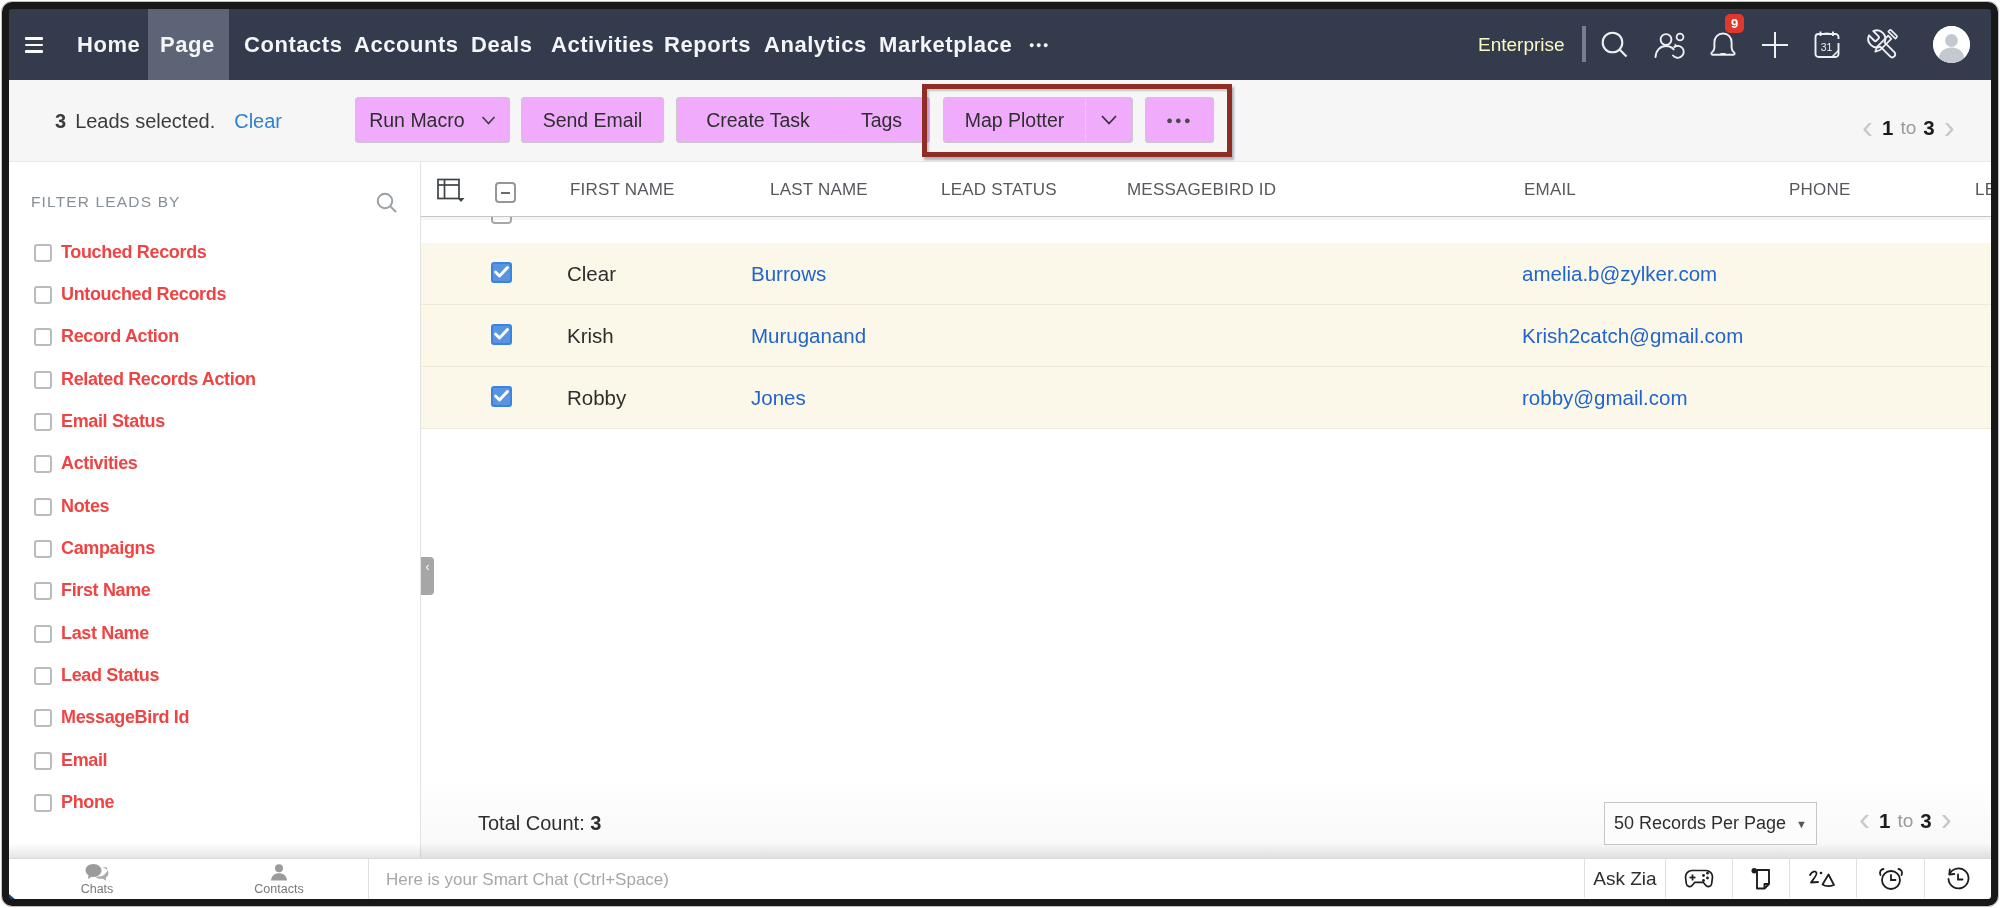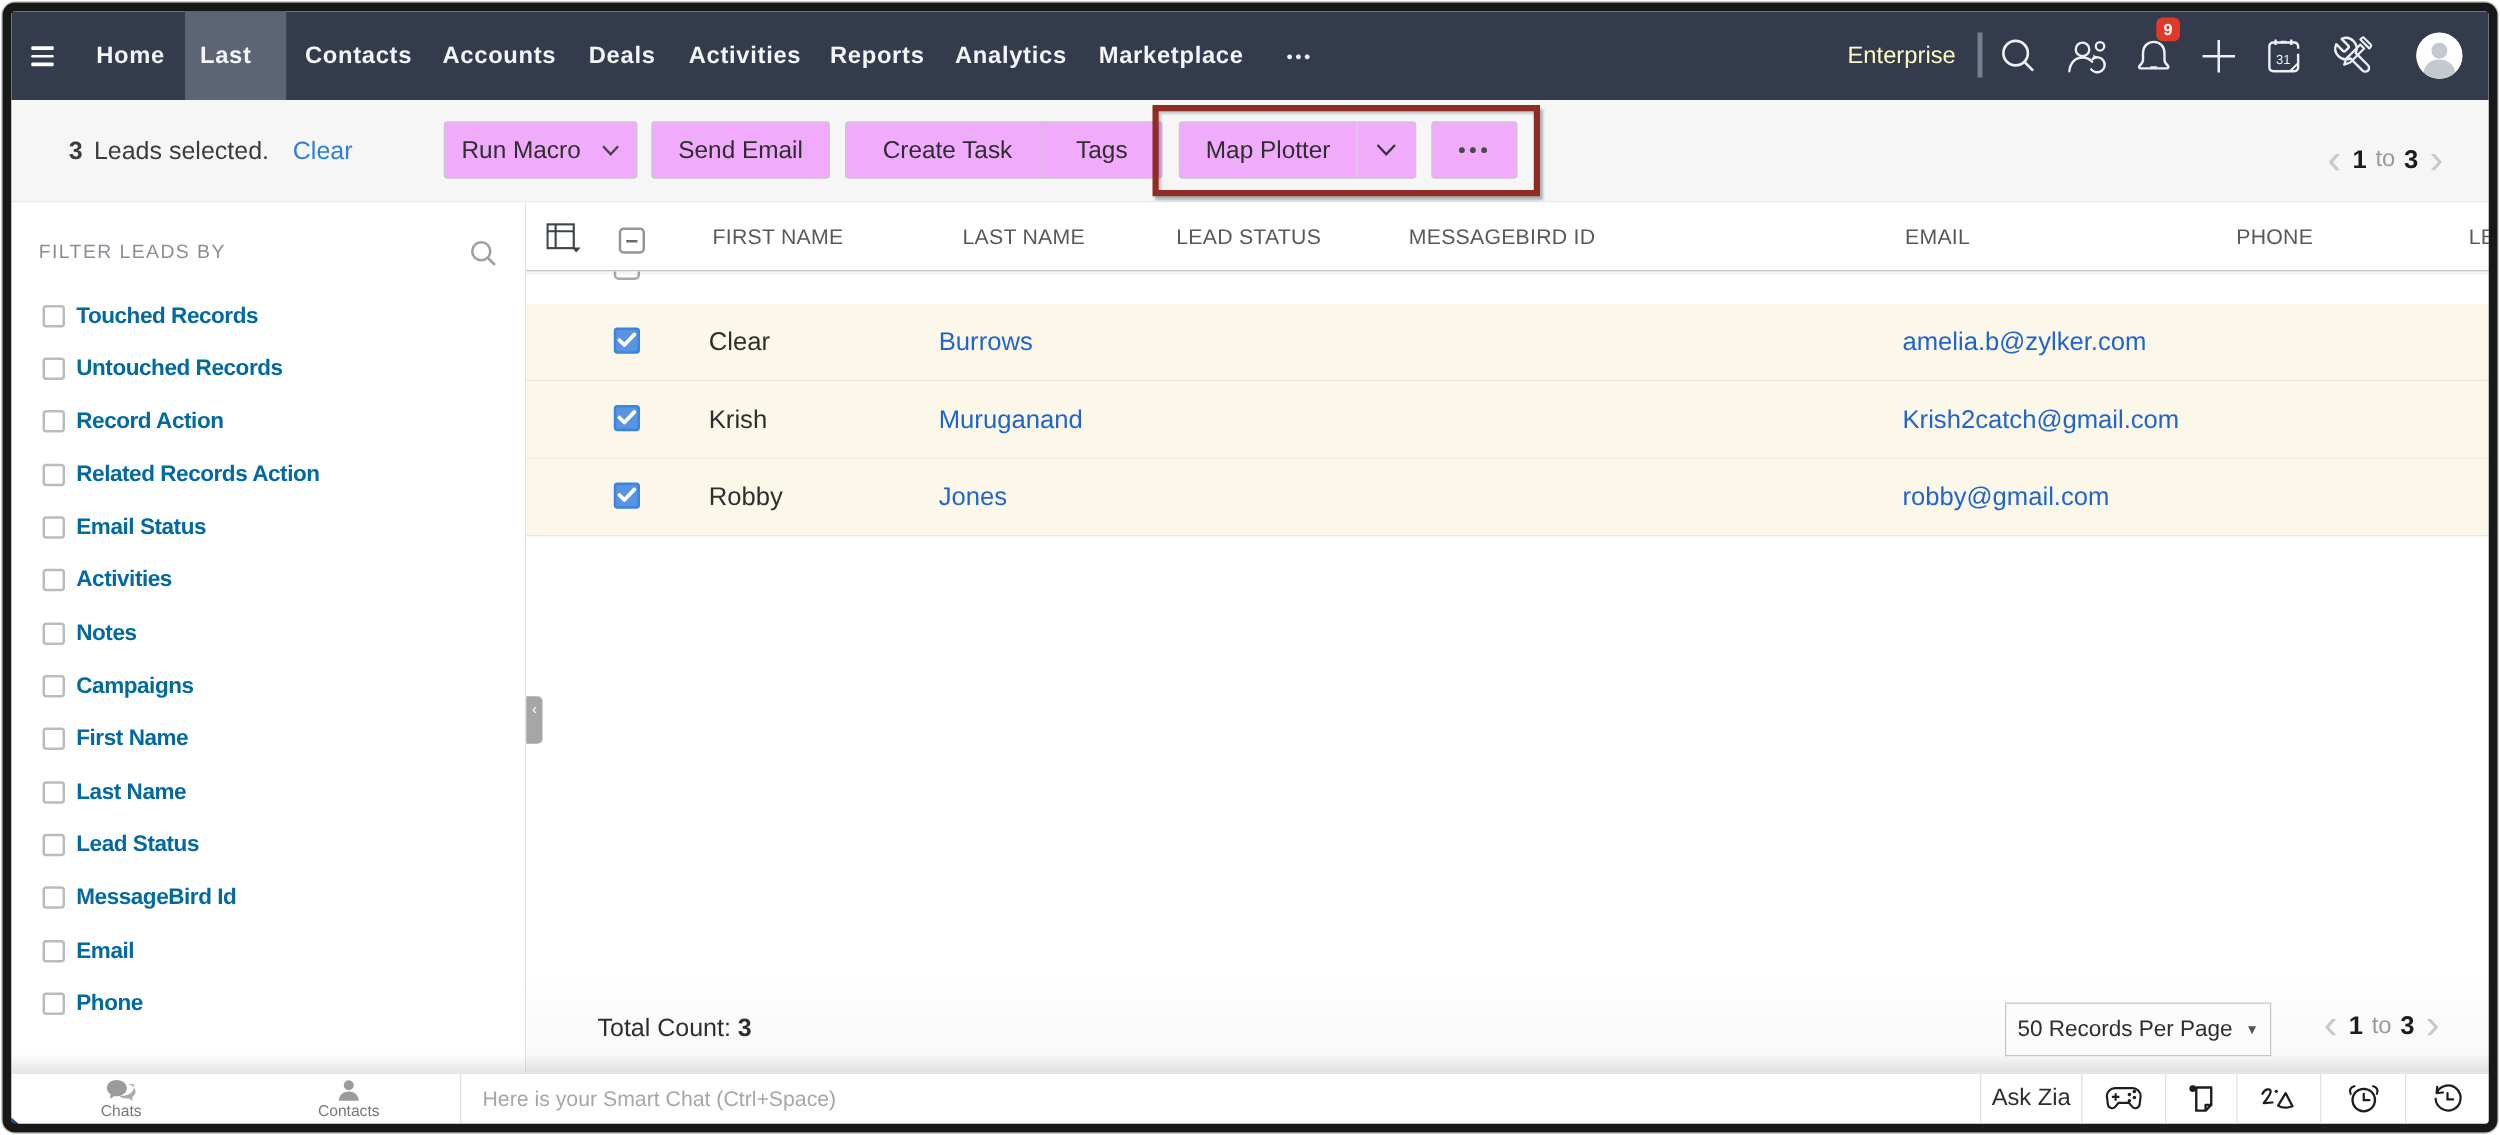--- a/index.html
+++ b/index.html
@@ -2,21 +2,21 @@
 <html><head>
 <meta charset="utf-8">
 <style>
 * { margin:0; padding:0; box-sizing:border-box; }
 html,body { width:2000px; height:908px; background:#fff; font-family:"Liberation Sans",sans-serif; }
 #page { position:relative; width:2000px; height:908px; background:#fff; overflow:hidden; }
 #frame { position:absolute; left:2px; top:2px; width:1996px; height:904px; border:7px solid #181818; border-radius:10px; z-index:90; pointer-events:none; box-shadow:0 0 0 1px rgba(0,0,0,0.25); }
 #content { position:absolute; left:9px; top:9px; width:1982px; height:890px; background:#fff; overflow:hidden; }
 
 #nav { position:absolute; left:0; top:0; width:1982px; height:71px; background:#333b4d; }
-#nav .mi { position:absolute; top:0; height:71px; display:flex; align-items:center; color:#f4f5f7; font-size:19px; font-weight:bold; letter-spacing:0.55px; }
+#nav .mi { position:absolute; top:0; height:71px; display:flex; align-items:center; color:#f4f5f7; font-size:22px; font-weight:bold; letter-spacing:0.55px; }
 #nav .selbg { position:absolute; left:139px; top:0; width:81px; height:71px; background:#5c6476; }
 #burger { position:absolute; left:16px; top:28px; width:18px; height:16px; }
 #burger div { position:absolute; left:0; width:18px; height:2.8px; background:#fff; border-radius:1px; }
 .nav-ico { position:absolute; top:0; height:71px; display:flex; align-items:center; justify-content:center; width:44px; }
 .nav-ico svg { display:block; }
 #ent { position:absolute; left:1469px; top:0; height:71px; display:flex; align-items:center; color:#fef9c3; font-size:19px; }
 #navdiv { position:absolute; left:1573px; top:17px; width:3.5px; height:36px; background:#787e8a; }
 #badge { position:absolute; left:1716px; top:5px; min-width:19px; height:19px; background:#e0382a; border-radius:5px; color:#fff; font-size:13px; font-weight:bold; display:flex; align-items:center; justify-content:center; z-index:5; padding:0 3px;}
 #avatar { position:absolute; left:1924px; top:17px; width:37px; height:37px; border-radius:50%; background:#fff; overflow:hidden; }
 
@@ -30,21 +30,21 @@
 .pagin .num { color:#1c1c1c; font-weight:bold; }
 .pagin .to { color:#9a9a9a; margin:0 7px; font-size:19px; }
 .chev { font-size:33px; color:#c8c8c8; font-weight:normal; line-height:1; position:relative; top:-2px; }
 #pagin-top { position:absolute; left:1853px; top:0; height:96px; }
 #pagin-top .pagin { height:96px; }
 
 #sidebar { position:absolute; left:0; top:153px; width:411px; height:698px; background:#fff; }
 #sb-title { position:absolute; left:22px; top:31px; font-size:15.5px; color:#878e95; letter-spacing:1.15px; }
 .sb-item { position:absolute; left:25px; display:flex; align-items:center; }
 .sb-box { width:18px; height:18px; border:2px solid #b9bcbe; border-radius:3px; background:#fff; }
-.sb-lab { margin-left:9px; font-size:18px; font-weight:bold; color:#0369a1; letter-spacing:-0.35px; }
+.sb-lab { margin-left:9px; font-size:18px; font-weight:bold; color:#ef4444; letter-spacing:-0.35px; }
 #vline { position:absolute; left:411px; top:153px; width:1px; height:698px; background:#e2e2e2; }
 #handle { position:absolute; left:412px; top:548px; width:13px; height:38px; background:#a6a6a6; border-radius:0 4px 4px 0; z-index:5; text-align:center; color:#fff; font-size:12px; line-height:20px; }
 
 #main { position:absolute; left:412px; top:153px; width:1570px; height:698px; background:#fff; }
 #thead { position:absolute; left:0; top:0; width:1570px; height:55px; background:#fff; border-bottom:1px solid #c6c6c6; box-shadow:0 3px 0 rgba(0,0,0,0.04); }
 .th { position:absolute; top:0; height:55px; display:flex; align-items:center; font-size:17px; color:#55595d; letter-spacing:0.2px; }
 .row { position:absolute; left:0; width:1570px; height:62px; background:#fcf8e9; border-bottom:1px solid #ecead9; }
 .cell { position:absolute; top:0; height:62px; display:flex; align-items:center; font-size:20.5px; color:#2e2e2e; }
 .cell.link { color:#2064cc; }
 .ckbox { position:absolute; left:70px; width:21px; height:21px; border-radius:3px; }
@@ -68,21 +68,21 @@
 <div id="content">
 
   <div id="nav">
     <div id="burger">
           <div style="top:0"></div>
           <div style="top:6.7px"></div>
           <div style="top:13.4px"></div>
         </div>
     <div class="selbg"></div>
     <div class="mi" style="left:68px;">Home</div>
-    <div class="mi" style="left:151px;">Last</div>
+    <div class="mi" style="left:151px;">Page</div>
     <div class="mi" style="left:235px;">Contacts</div>
     <div class="mi" style="left:345px;">Accounts</div>
     <div class="mi" style="left:462px;">Deals</div>
     <div class="mi" style="left:542px;">Activities</div>
     <div class="mi" style="left:655px;">Reports</div>
     <div class="mi" style="left:755px;">Analytics</div>
     <div class="mi" style="left:870px;">Marketplace</div>
     <div class="mi" style="left:1020px;font-weight:normal;letter-spacing:1.6px;font-size:9px;">●●●</div>
     <div id="ent">Enterprise</div>
     <div id="navdiv"></div>

